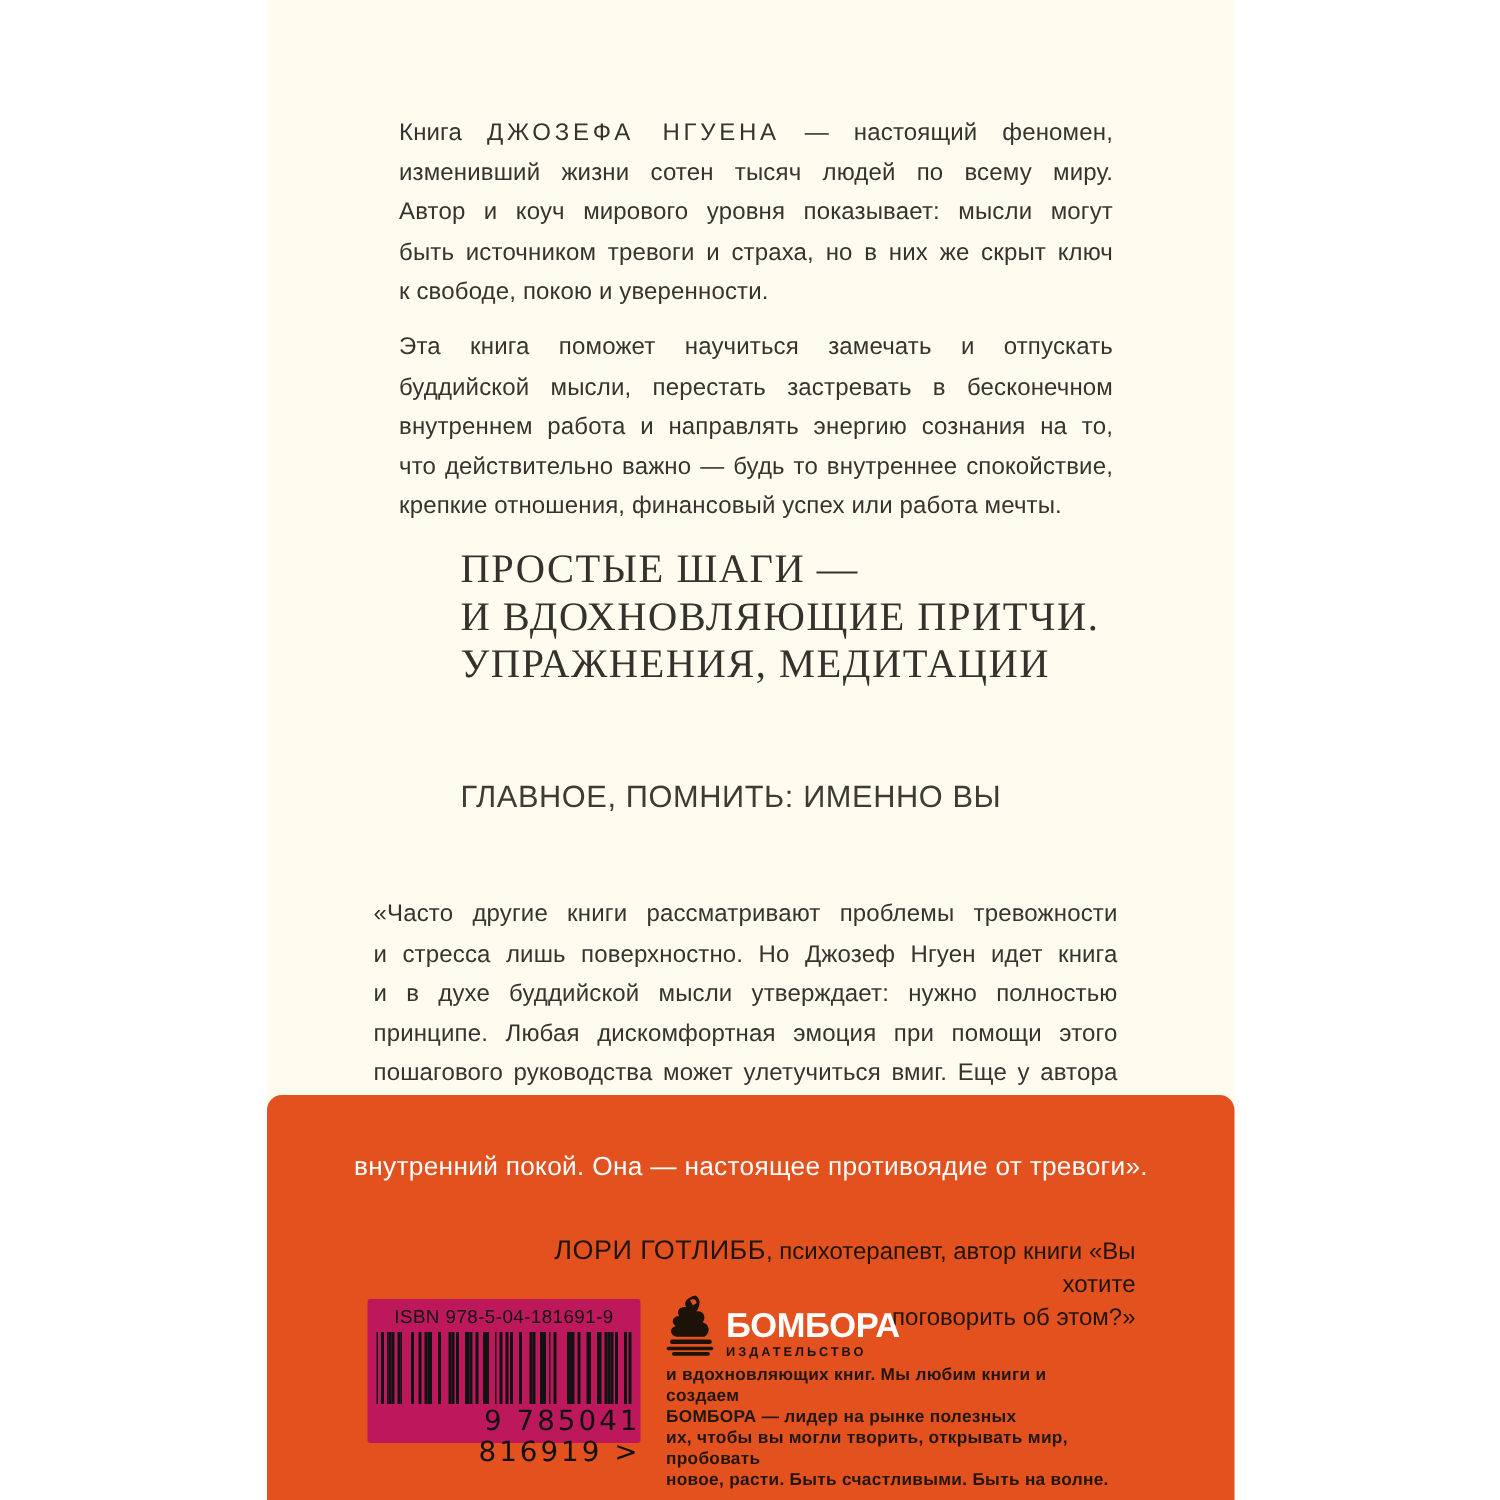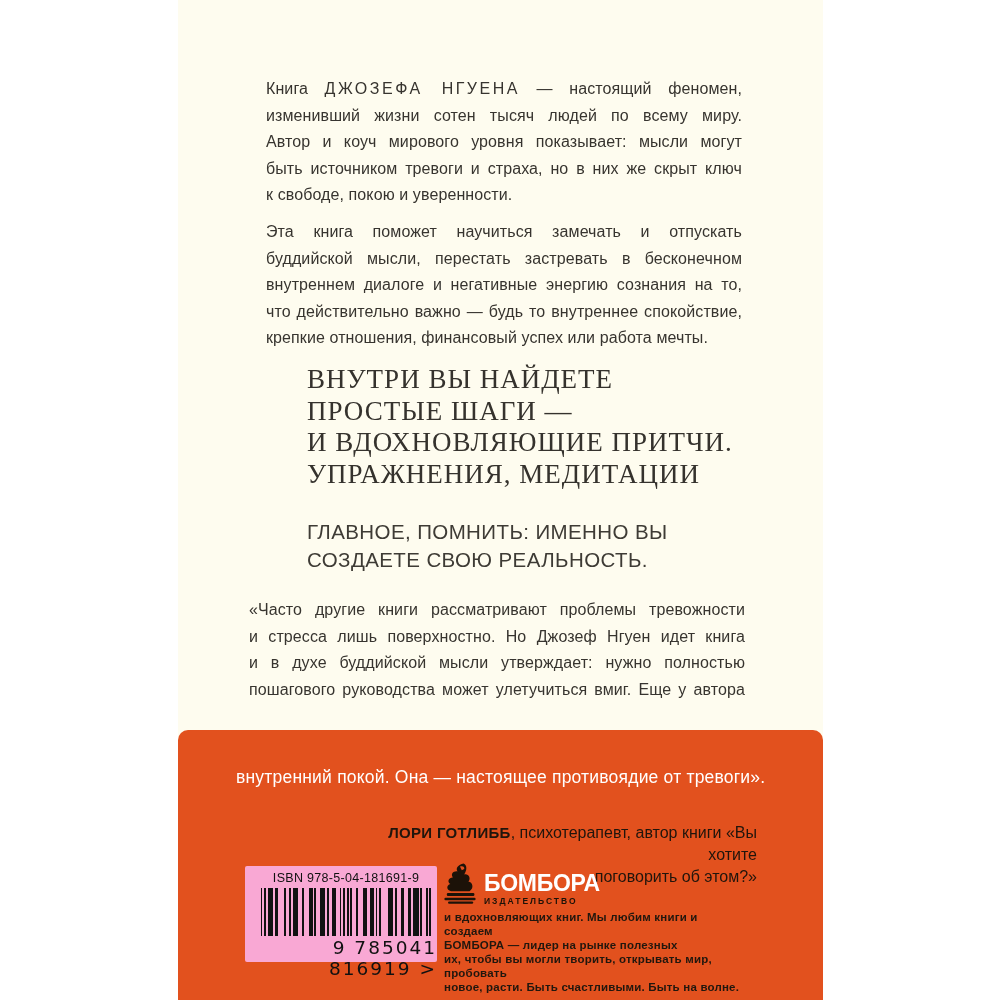--- a/index.html
+++ b/index.html
@@ -37,25 +37,25 @@
     background:#e2511e;border-radius:10px 10px 0 0;
   }
   .orange-quote{
     position:absolute;left:58px;top:33px;width:545px;
     color:#ffffff;font-size:17.5px;line-height:29px;letter-spacing:.2px;
   }
   .attribution{
     position:absolute;right:66px;top:92px;width:420px;
     text-align:right;color:#20150c;font-size:16px;line-height:22px;
   }
-  .attribution .attr-name{font-weight:700;font-size:15px;letter-spacing:.3px;}
+  .attribution .attr-name{font-weight:400;font-size:18px;letter-spacing:.3px;}
   
   .barcode-box{
     position:absolute;left:67px;top:136px;width:182px;height:96px;
-    background:#f9a8d4;border-radius:2px;color:#111;padding-left:10px;
+    background:#be185d;border-radius:2px;color:#111;
   }
   .isbn-line{
     text-align:center;font-size:12.5px;letter-spacing:.3px;
     padding-top:5px;color:#111;
   }
   .bars{
     display:flex;width:171px;height:48px;margin:3px auto 0 auto;
   }
   .bc-mod{width:1.8px;height:100%;}
   .bc-mod.on{background:#121212;}
@@ -91,41 +91,40 @@
         <div class="jline">изменивший жизни сотен тысяч людей по всему миру.</div>
         <div class="jline">Автор и коуч мирового уровня показывает: мысли могут</div>
         <div class="jline">быть источником тревоги и страха, но в них же скрыт ключ</div>
         <div>к свободе, покою и уверенности.</div>
       </div>
   </div>
 
   <div class="para about-block">
       <div class="jline">Эта книга поможет научиться замечать и отпускать</div>
       <div class="jline">буддийской мысли, перестать застревать в бесконечном</div>
-      <div class="jline">внутреннем диалоге и негативные энергию сознания на то,</div>
+      <div class="jline">внутреннем работа и направлять энергию сознания на то,</div>
       <div class="jline">что действительно важно — будь то внутреннее спокойствие,</div>
       <div>крепкие отношения, финансовый успех или работа мечты.</div>
     </div>
 
   <div class="inside-block">
-      <div>ВНУТРИ ВЫ НАЙДЕТЕ</div>
       <div>ПРОСТЫЕ ШАГИ —</div>
       <div>И ВДОХНОВЛЯЮЩИЕ ПРИТЧИ.</div>
       <div>УПРАЖНЕНИЯ, МЕДИТАЦИИ</div>
     </div>
 
   <div class="mainpoint-block">
       <div>ГЛАВНОЕ, ПОМНИТЬ: ИМЕННО ВЫ</div>
-      <div>СОЗДАЕТЕ СВОЮ РЕАЛЬНОСТЬ.</div>
     </div>
 
   <div class="para review-block">
       <div class="jline">«Часто другие книги рассматривают проблемы тревожности</div>
       <div class="jline">и стресса лишь поверхностно. Но Джозеф Нгуен идет книга</div>
       <div class="jline">и в духе буддийской мысли утверждает: нужно полностью</div>
+      <div class="jline">принципе. Любая дискомфортная эмоция при помощи этого</div>
       <div class="jline">пошагового руководства может улетучиться вмиг. Еще у автора</div>
     </div>
 
   <div class="orange-panel">
 
     <div class="orange-quote">
         <div>внутренний покой. Она — настоящее противоядие от тревоги».</div>
       </div>
 
     <div class="attribution">

